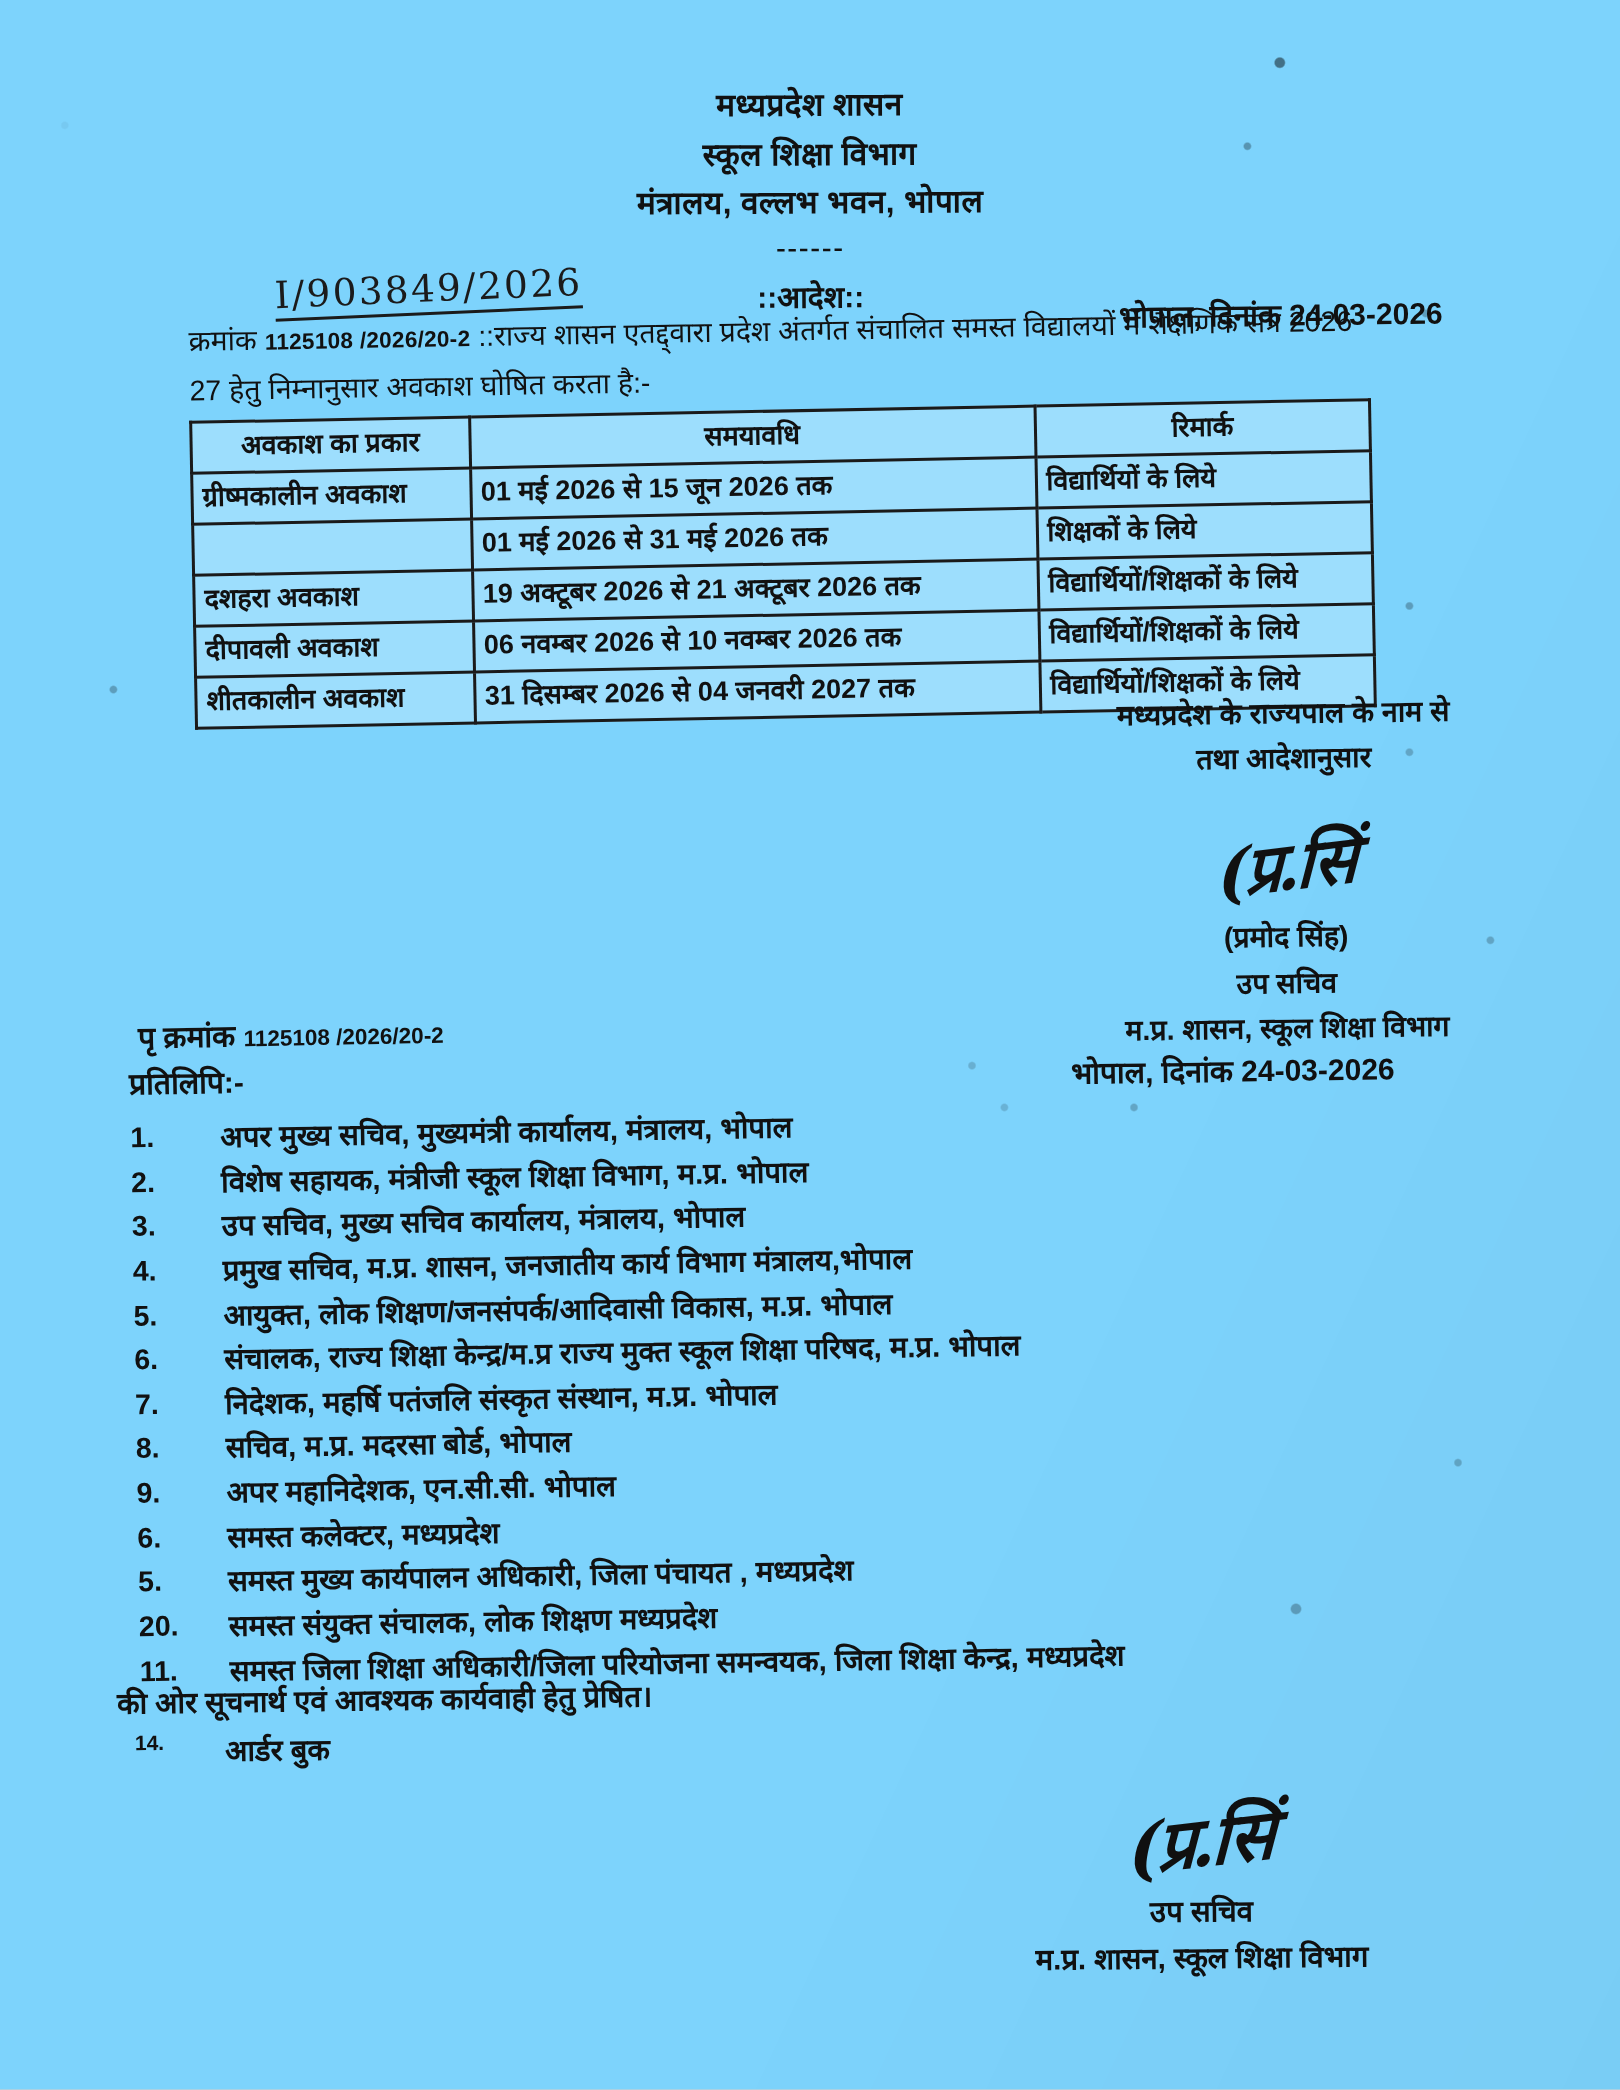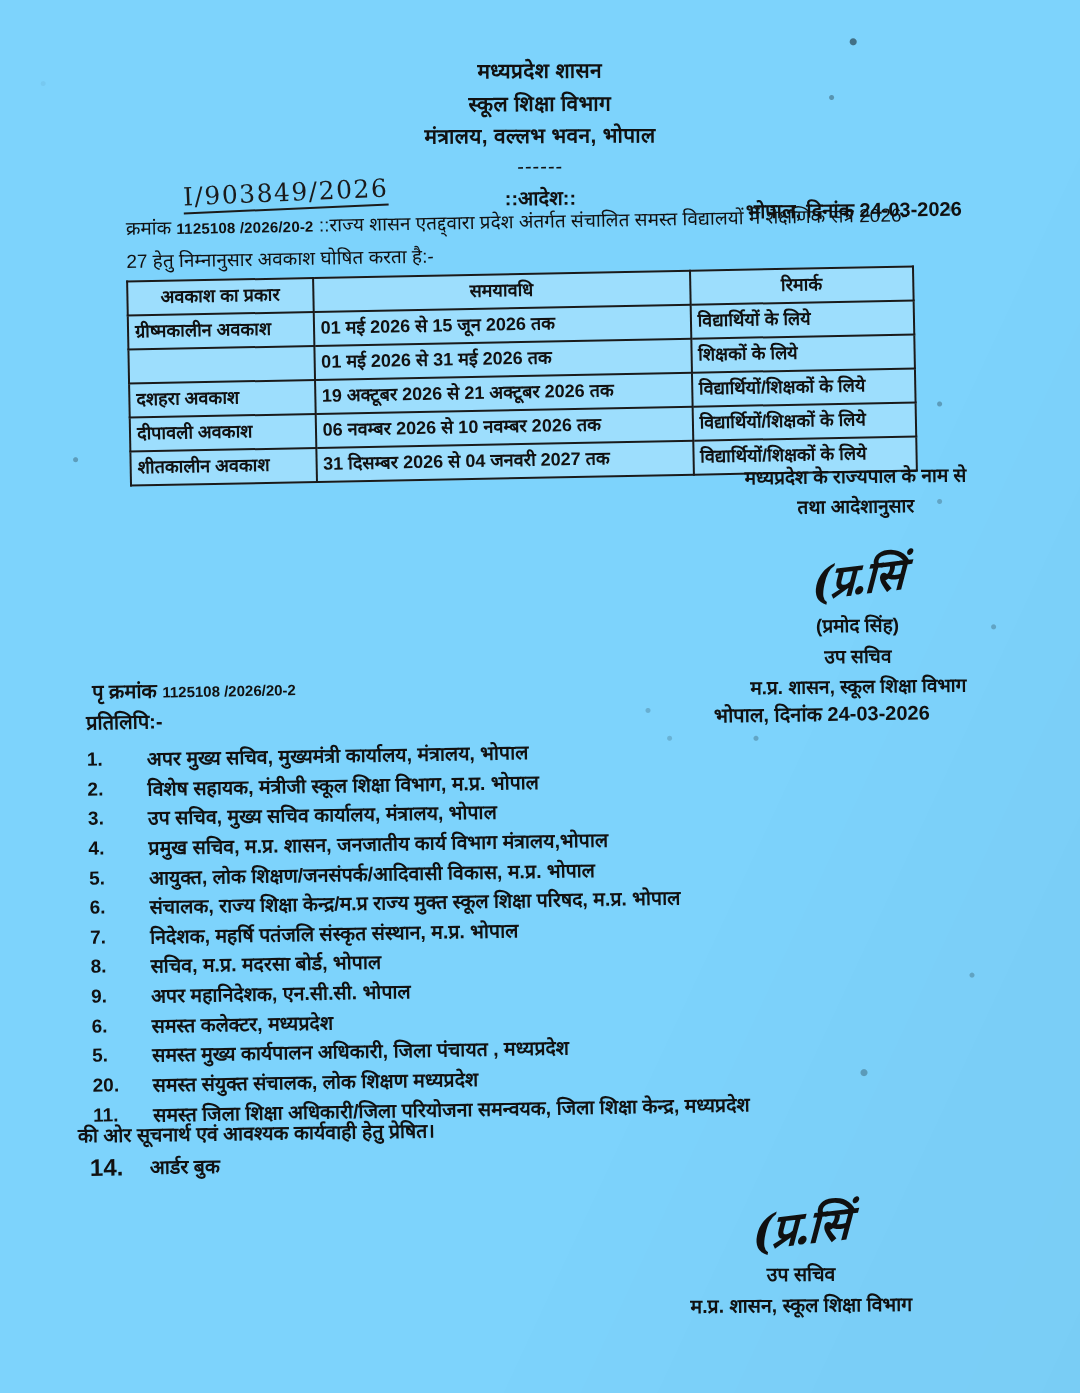--- a/index.html
+++ b/index.html
@@ -222,21 +222,21 @@
     top: 1153px;
     font-size: 19.5px;
     font-weight: 600;
     transform: rotate(-0.8deg);
     padding-left: 64px;
   }
   .last-item .num {
     position: absolute;
     left: 4px;
     top: 0;
-    font-size: 24px;
+    font-size: 14px;
   }
 
   .sign-block-2 {
     position: absolute;
     right: 168px;
     top: 1205px;
     text-align: center;
     font-size: 19.5px;
     line-height: 1.6;
     font-weight: 600;

